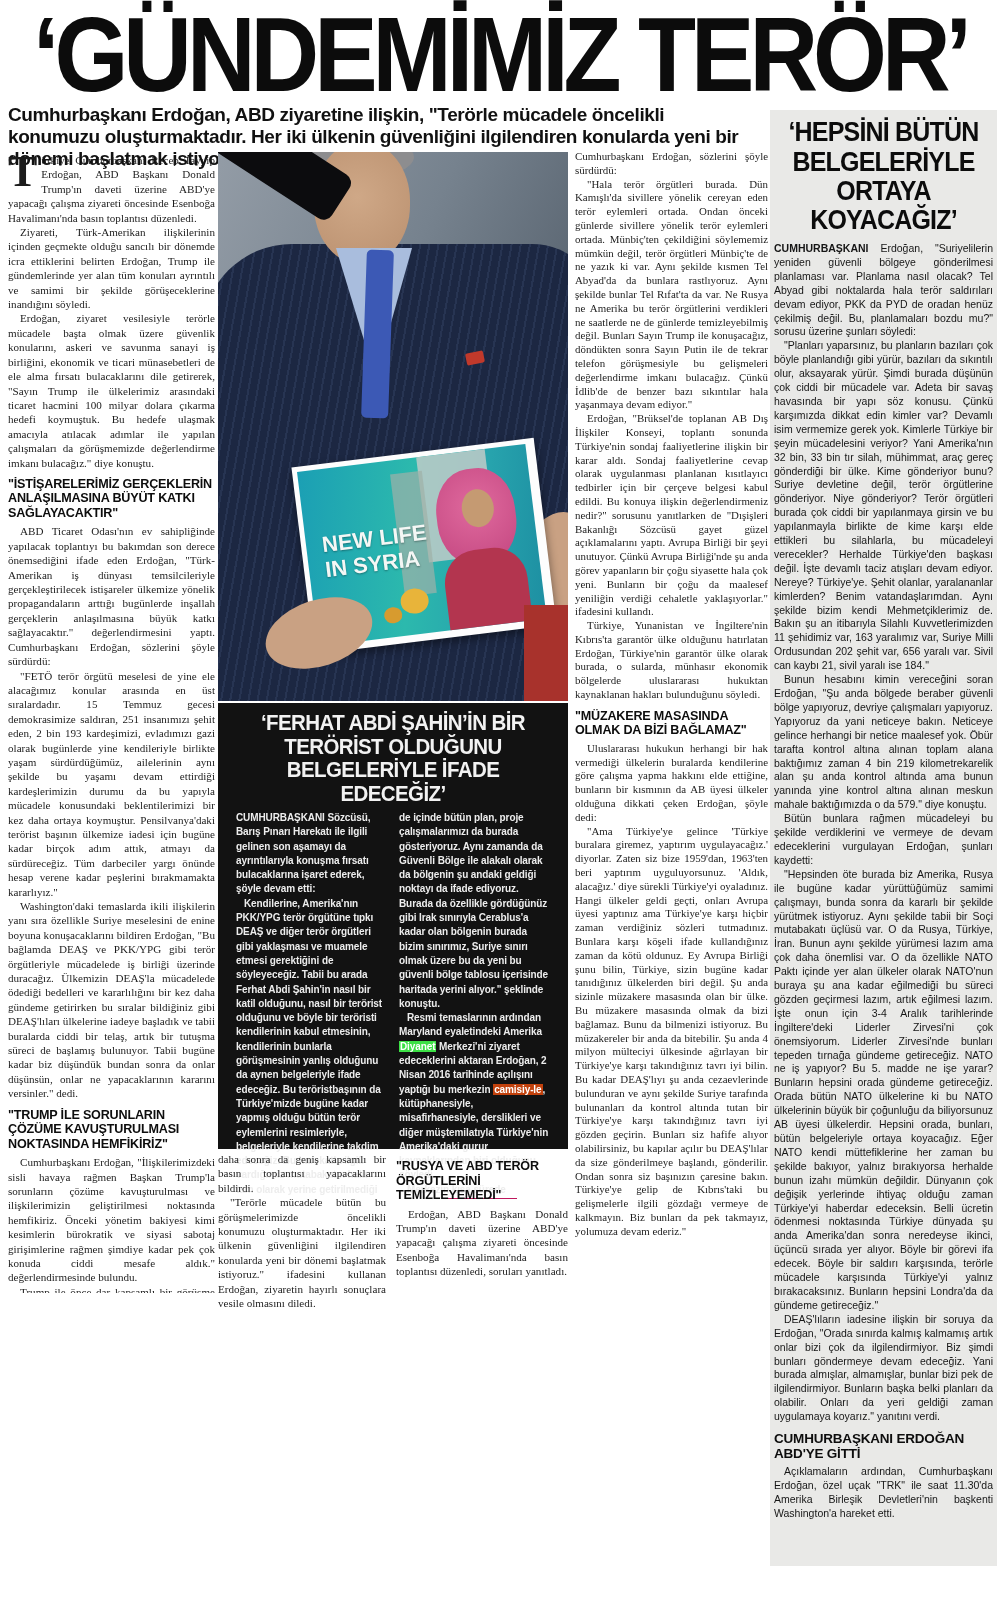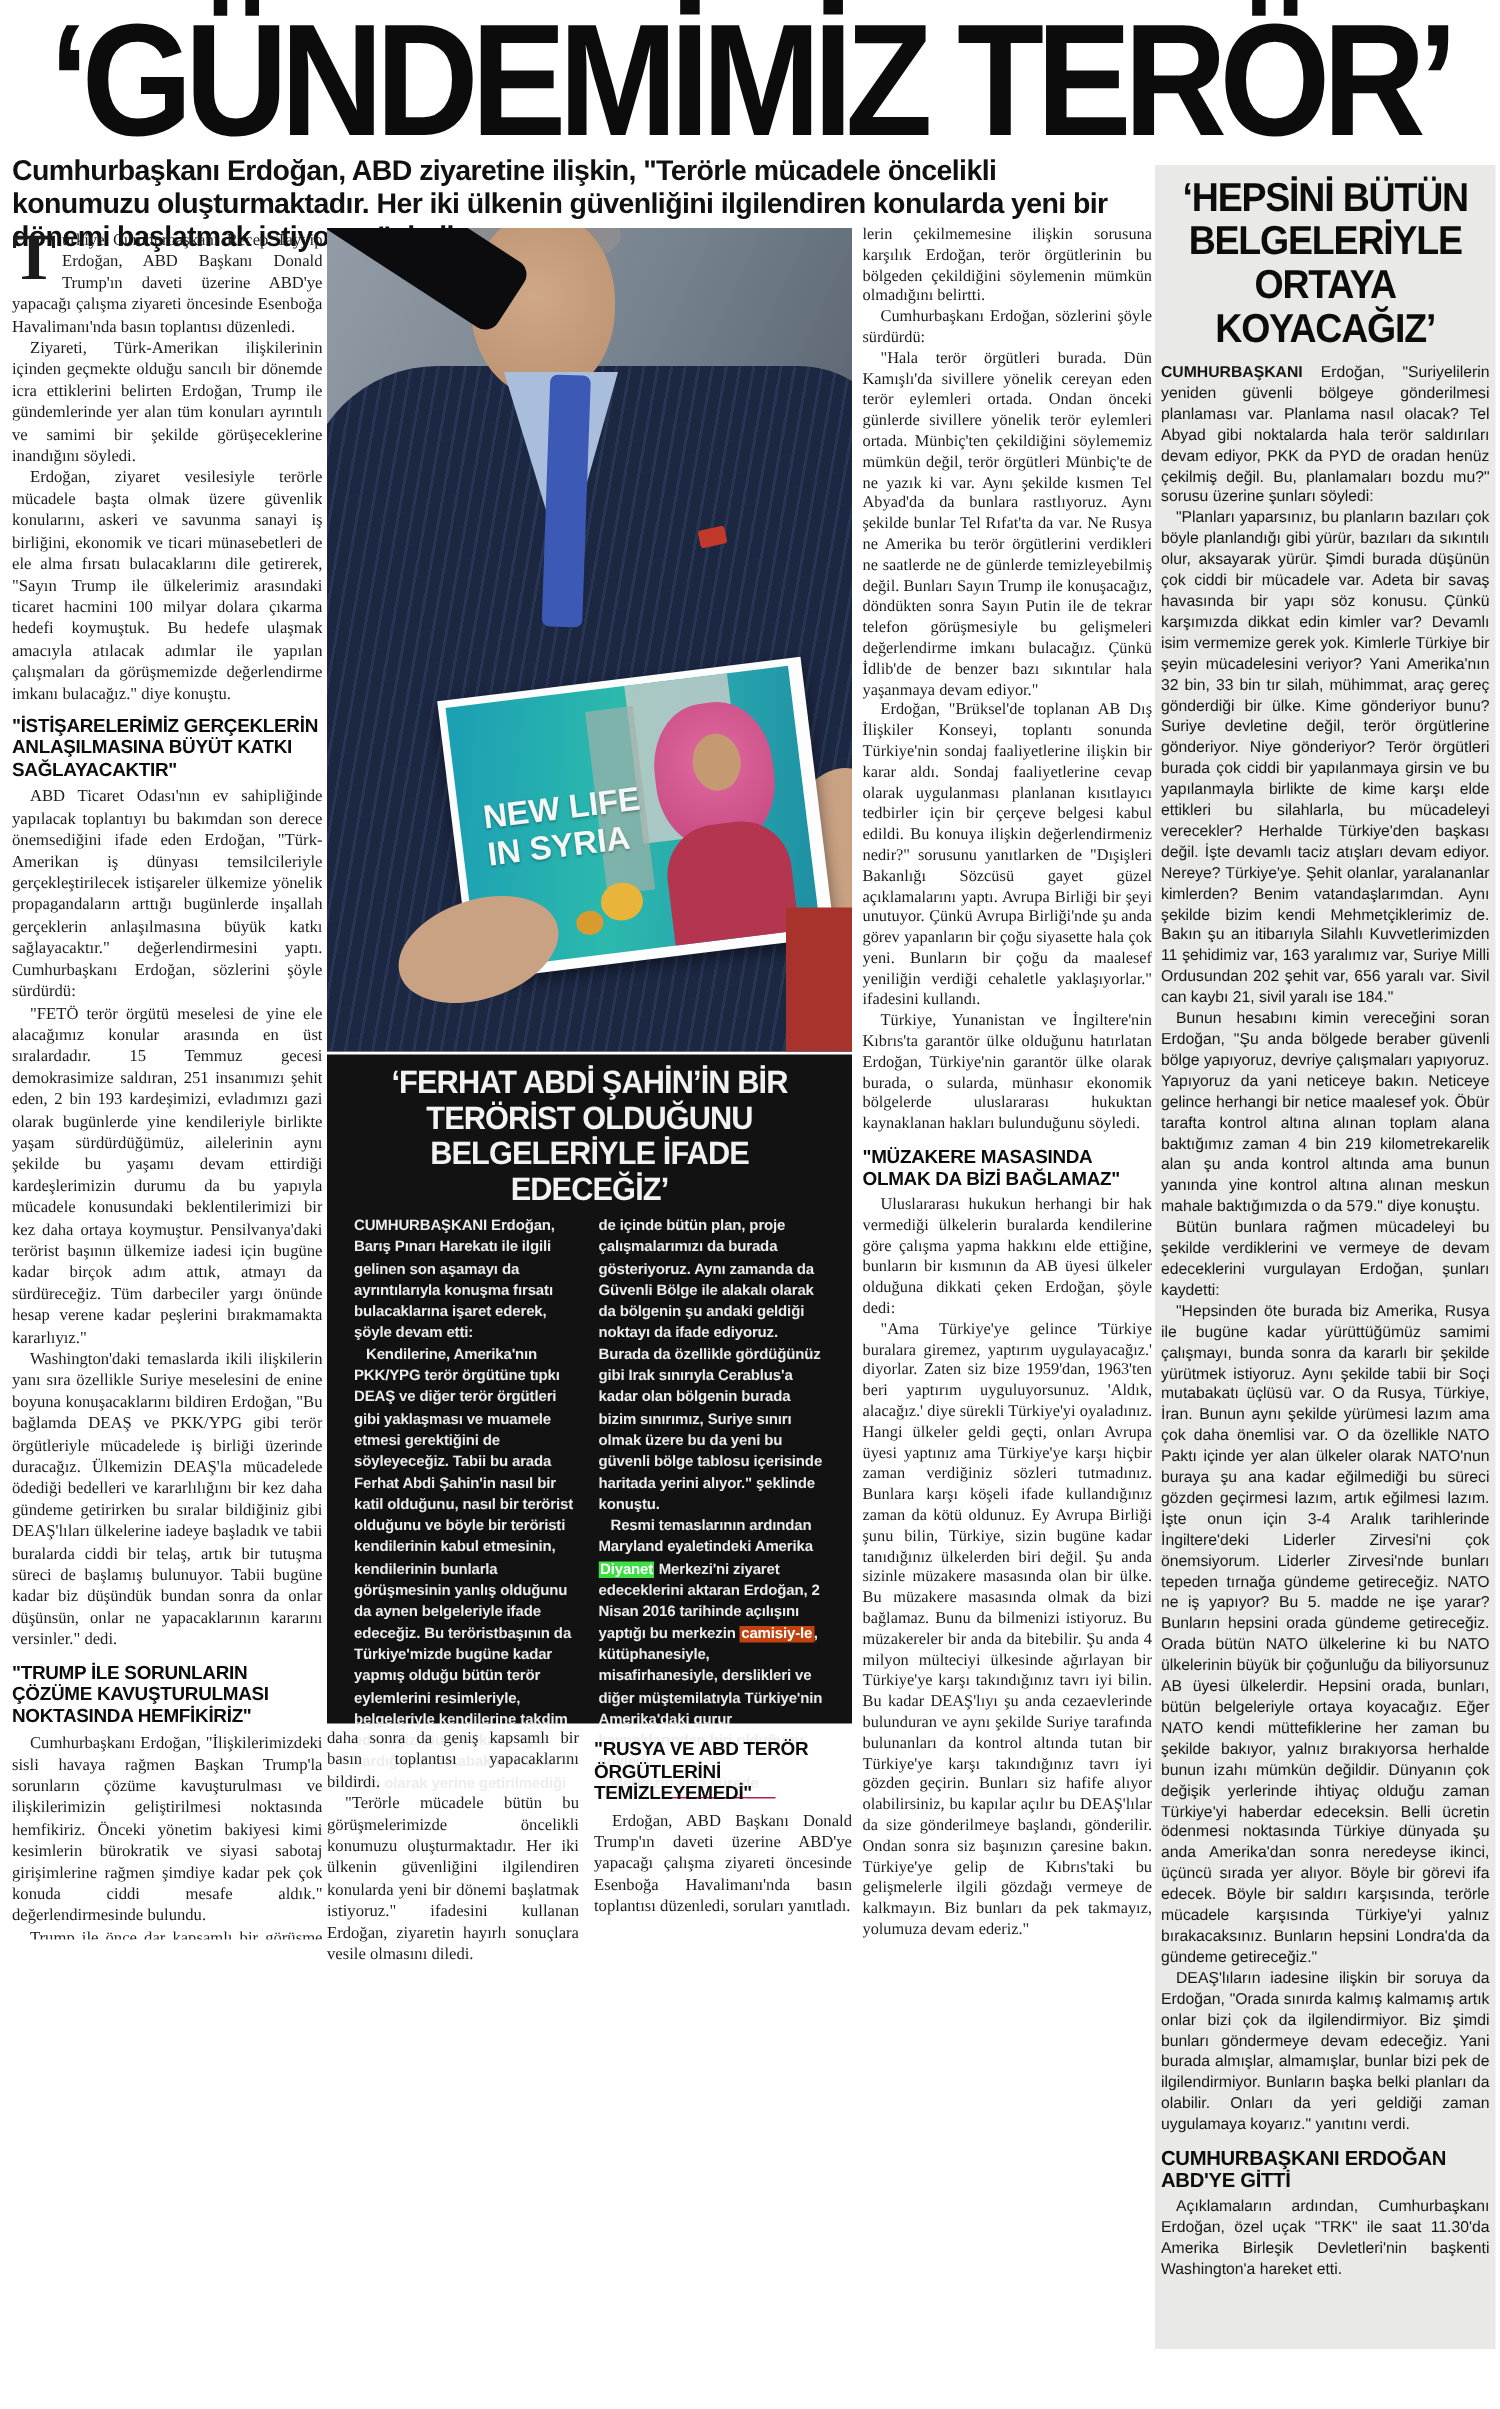--- a/index.html
+++ b/index.html
@@ -126,35 +126,34 @@
         <div class="toy1"></div>
         <div class="toy2"></div>
         <div class="book-title">NEW LIFE IN SYRIA</div>
       </div>
     </div>
     <div class="hand-l"></div>
     <div class="red-corner"></div>
   </div>
 
   <div id="fourth-col" class="col">
-      <p class="para"><span>lerin çekilmemesine ilişkin sorusuna karşılık Erdoğan, terör örgütlerinin bu bölgeden çekildiğini söylemenin mümkün olmadığını belirtti.</span></p>
       <p class="para"><span>Cumhurbaşkanı Erdoğan, sözlerini şöyle sürdürdü:</span></p>
       <p class="para"><span>"Hala terör örgütleri burada. Dün Kamışlı'da sivillere yönelik cereyan eden terör eylemleri ortada. Ondan önceki günlerde sivillere yönelik terör eylemleri ortada. Münbiç'ten çekildiğini söylememiz mümkün değil, terör örgütleri Münbiç'te de ne yazık ki var. Aynı şekilde kısmen Tel Abyad'da da bunlara rastlıyoruz. Aynı şekilde bunlar Tel Rıfat'ta da var. Ne Rusya ne Amerika bu terör örgütlerini verdikleri ne saatlerde ne de günlerde temizleyebilmiş değil. Bunları Sayın Trump ile konuşacağız, döndükten sonra Sayın Putin ile de tekrar telefon görüşmesiyle bu gelişmeleri değerlendirme imkanı bulacağız. Çünkü İdlib'de de benzer bazı sıkıntılar hala yaşanmaya devam ediyor."</span></p>
       <p class="para"><span>Erdoğan, "Brüksel'de toplanan AB Dış İlişkiler Konseyi, toplantı sonunda Türkiye'nin sondaj faaliyetlerine ilişkin bir karar aldı. Sondaj faaliyetlerine cevap olarak uygulanması planlanan kısıtlayıcı tedbirler için bir çerçeve belgesi kabul edildi. Bu konuya ilişkin değerlendirmeniz nedir?" sorusunu yanıtlarken de "Dışişleri Bakanlığı Sözcüsü gayet güzel açıklamalarını yaptı. Avrupa Birliği bir şeyi unutuyor. Çünkü Avrupa Birliği'nde şu anda görev yapanların bir çoğu siyasette hala çok yeni. Bunların bir çoğu da maalesef yeniliğin verdiği cehaletle yaklaşıyorlar." ifadesini kullandı.</span></p>
       <p class="para"><span>Türkiye, Yunanistan ve İngiltere'nin Kıbrıs'ta garantör ülke olduğunu hatırlatan Erdoğan, Türkiye'nin garantör ülke olarak burada, o sularda, münhasır ekonomik bölgelerde uluslararası hukuktan kaynaklanan hakları bulunduğunu söyledi.</span></p>
       <h3 class="col-head"><span>"MÜZAKERE MASASINDA OLMAK DA BİZİ BAĞLAMAZ"</span></h3>
       <p class="para"><span>Uluslararası hukukun herhangi bir hak vermediği ülkelerin buralarda kendilerine göre çalışma yapma hakkını elde ettiğine, bunların bir kısmının da AB üyesi ülkeler olduğuna dikkati çeken Erdoğan, şöyle dedi:</span></p>
       <p class="para"><span>"Ama Türkiye'ye gelince 'Türkiye buralara giremez, yaptırım uygulayacağız.' diyorlar. Zaten siz bize 1959'dan, 1963'ten beri yaptırım uyguluyorsunuz. 'Aldık, alacağız.' diye sürekli Türkiye'yi oyaladınız. Hangi ülkeler geldi geçti, onları Avrupa üyesi yaptınız ama Türkiye'ye karşı hiçbir zaman verdiğiniz sözleri tutmadınız. Bunlara karşı köşeli ifade kullandığınız zaman da kötü oldunuz. Ey Avrupa Birliği şunu bilin, Türkiye, sizin bugüne kadar tanıdığınız ülkelerden biri değil. Şu anda sizinle müzakere masasında olan bir ülke. Bu müzakere masasında olmak da bizi bağlamaz. Bunu da bilmenizi istiyoruz. Bu müzakereler bir anda da bitebilir. Şu anda 4 milyon mülteciyi ülkesinde ağırlayan bir Türkiye'ye karşı takındığınız tavrı iyi bilin. Bu kadar DEAŞ'lıyı şu anda cezaevlerinde bulunduran ve aynı şekilde Suriye tarafında bulunanları da kontrol altında tutan bir Türkiye'ye karşı takındığınız tavrı iyi gözden geçirin. Bunları siz hafife alıyor olabilirsiniz, bu kapılar açılır bu DEAŞ'lılar da size gönderilmeye başlandı, gönderilir. Ondan sonra siz başınızın çaresine bakın. Türkiye'ye gelip de Kıbrıs'taki bu gelişmelerle ilgili gözdağı vermeye de kalkmayın. Biz bunları da pek takmayız, yolumuza devam ederiz."</span></p>
     </div>
 
   <div id="black-box">
     <div id="bb-title">‘FERHAT ABDİ ŞAHİN’İN BİR TERÖRİST OLDUĞUNU BELGELERİYLE İFADE EDECEĞİZ’</div>
     <div class="bb-cols">
       <div class="bb-col">
-          <p class="para"><span class="seg-bold">CUMHURBAŞKANI</span><span> Erdoğan, Barış Pınarı Harekatı ile ilgili gelinen son aşamayı da ayrıntılarıyla konuşma fırsatı bulacaklarına işaret ederek, şöyle devam etti:</span></p>
+          <p class="para"><span class="seg-bold">CUMHURBAŞKANI</span><span> Sözcüsü, Barış Pınarı Harekatı ile ilgili gelinen son aşamayı da ayrıntılarıyla konuşma fırsatı bulacaklarına işaret ederek, şöyle devam etti:</span></p>
           <p class="para"><span>Kendilerine, Amerika'nın PKK/YPG terör örgütüne tıpkı DEAŞ ve diğer terör örgütleri gibi yaklaşması ve muamele etmesi gerektiğini de söyleyeceğiz. Tabii bu arada Ferhat Abdi Şahin'in nasıl bir katil olduğunu, nasıl bir terörist olduğunu ve böyle bir teröristi kendilerinin kabul etmesinin, kendilerinin bunlarla görüşmesinin yanlış olduğunu da aynen belgeleriyle ifade edeceğiz. Bu teröristbaşının da Türkiye'mizde bugüne kadar yapmış olduğu bütün terör eylemlerini resimleriyle, belgeleriyle kendilerine takdim edeceğiz. Bu harekatla ilgili vardığımız mutabakatın hala tam olarak yerine getirilmediği hususunu da yine belgelerle kendilerine ifade edeceğiz.</span></p>
         </div>
       <div class="bb-col">
           <p class="para"><span>de içinde bütün plan, proje çalışmalarımızı da burada gösteriyoruz. Aynı zamanda da Güvenli Bölge ile alakalı olarak da bölgenin şu andaki geldiği noktayı da ifade ediyoruz. Burada da özellikle gördüğünüz gibi Irak sınırıyla Cerablus'a kadar olan bölgenin burada bizim sınırımız, Suriye sınırı olmak üzere bu da yeni bu güvenli bölge tablosu içerisinde haritada yerini alıyor." şeklinde konuştu.</span></p>
           <p class="para"><span>Resmi temaslarının ardından Maryland eyaletindeki Amerika </span><span class="hl-green">Diyanet</span><span> Merkezi'ni ziyaret edeceklerini aktaran Erdoğan, 2 Nisan 2016 tarihinde açılışını yaptığı bu merkezin </span><span class="hl-cyan">camisiy-le</span><span>, kütüphanesiyle, misafirhanesiyle, derslikleri ve diğer müştemilatıyla Türkiye'nin Amerika'daki gurur kaynaklarından biri olduğunu söyledi.</span></p>
           <p class="para"><span>Merkezin kısa sürede Amerikalı </span><span class="hl-orange">Müslümanların</span><span> buluştuğu, öğrencilerin kaldığı bir yer konumuna geldiğini ifade eden Erdoğan, "Çok çeşitli, verimli tartışmaların da olduğu bir merkez haline geldi. İnşallah burada vatandaşlarımız, soydaşlarımız ve Amerikalı </span></p>
         </div>
     </div>
   </div>
 

